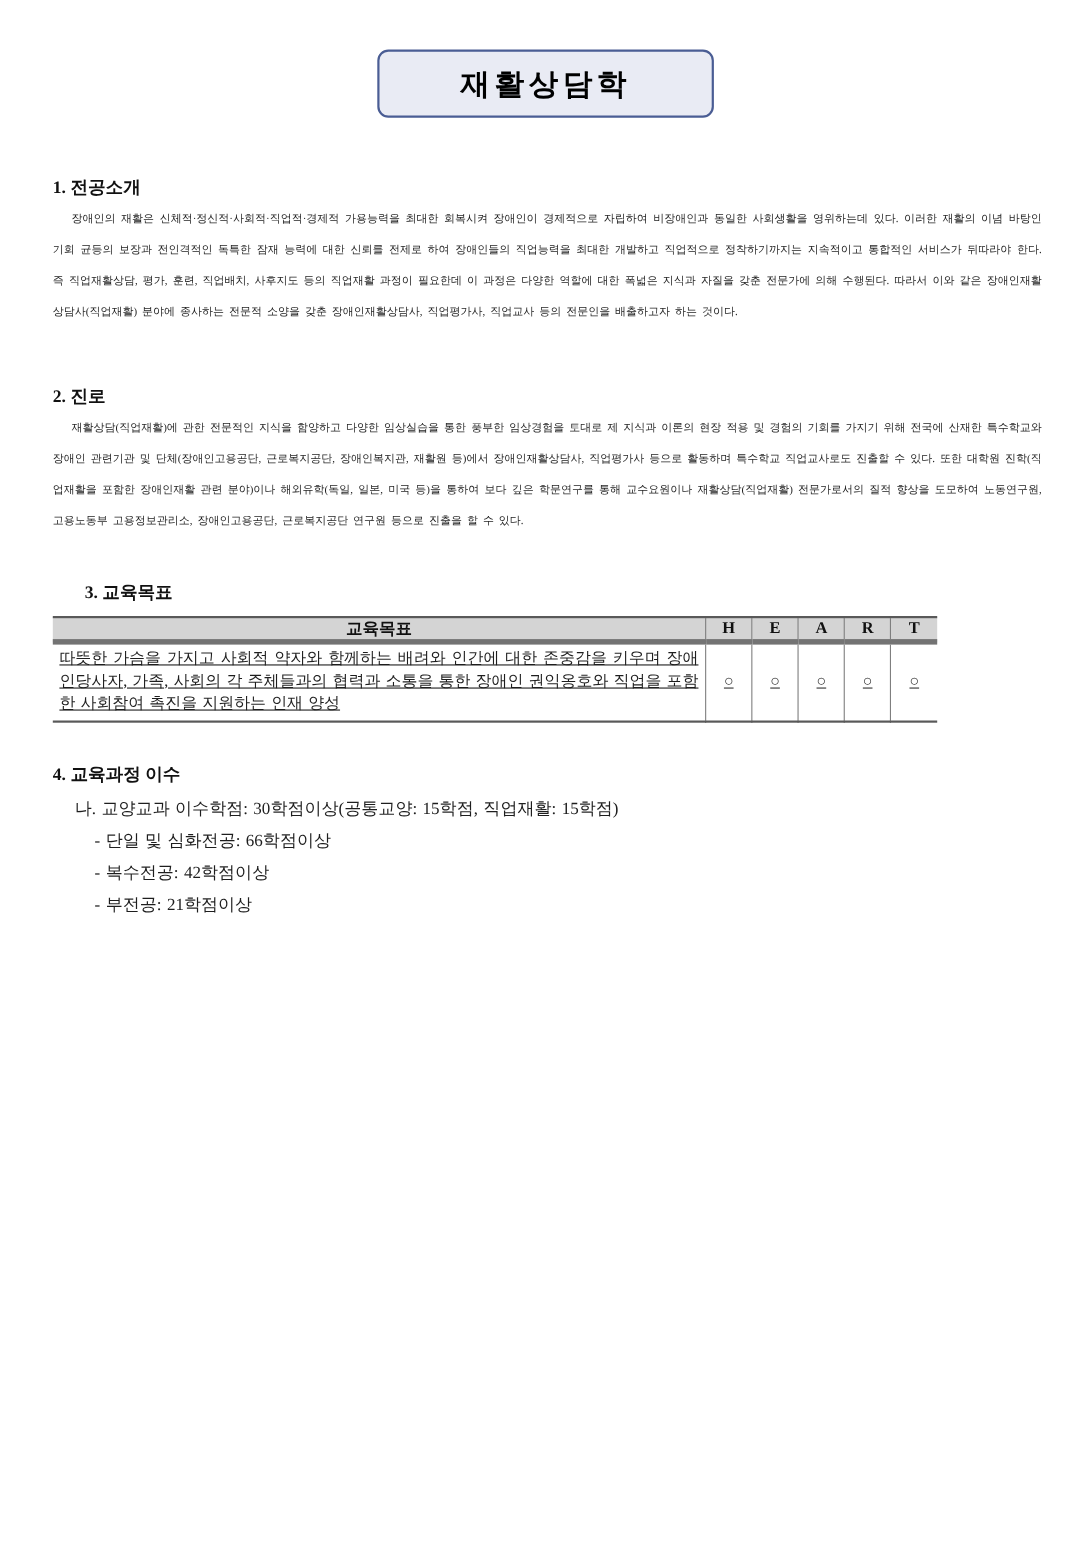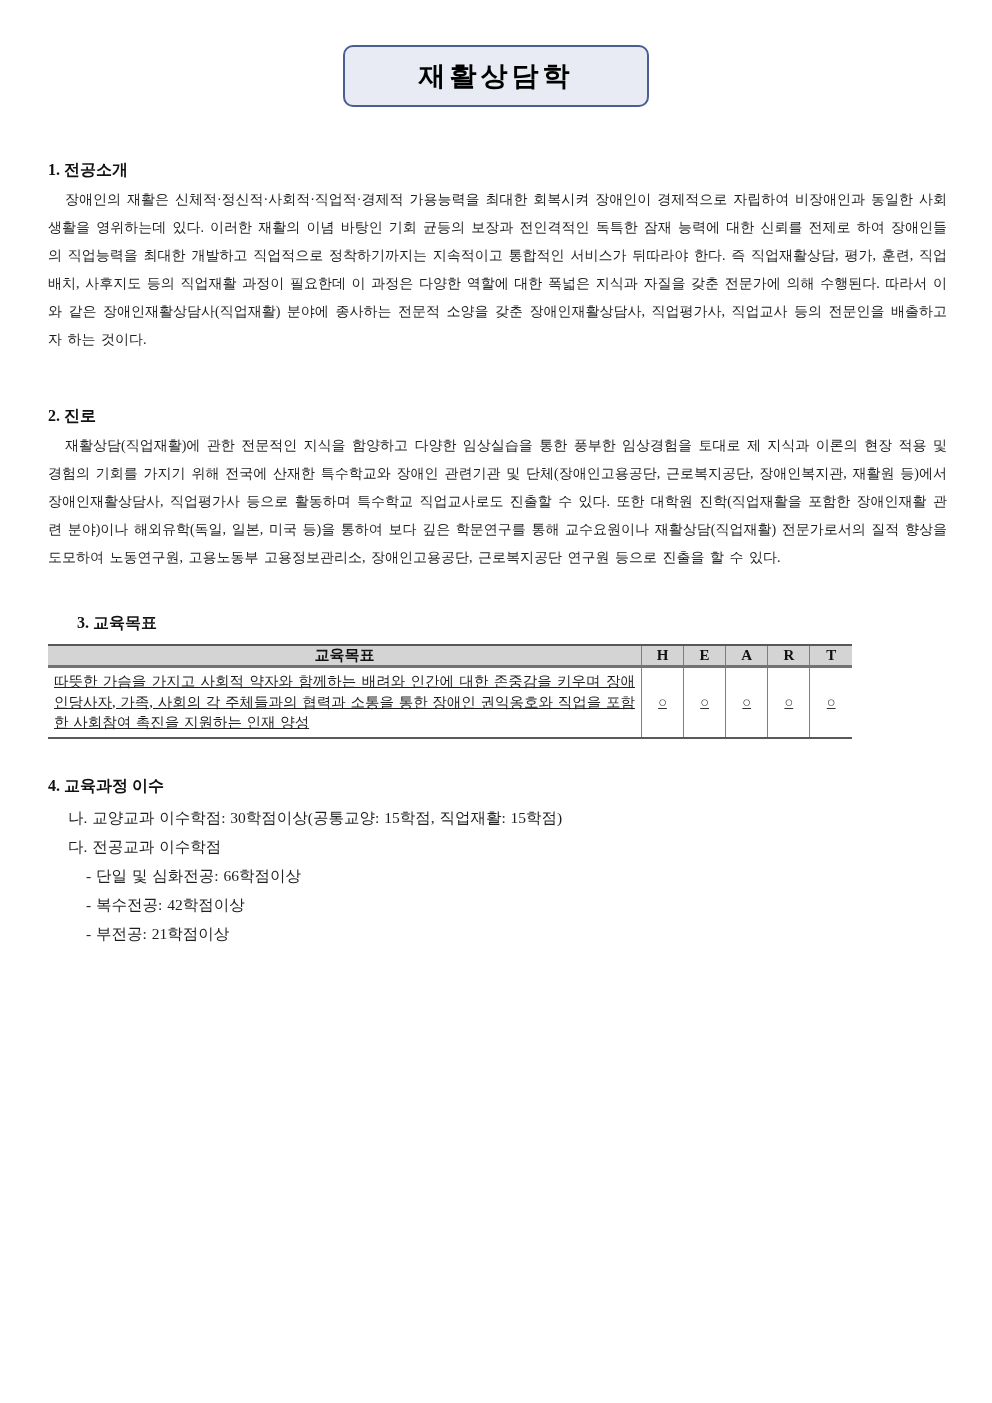--- a/index.html
+++ b/index.html
@@ -38,21 +38,21 @@
     font-size: 16px;
     font-weight: bold;
     color: #111111;
   }
   .sec1-heading { margin-top: 53px; }
   .sec2-heading { margin-top: 52px; }
   .sec3-heading { margin-top: 41px; margin-left: 29px; }
   .sec4-heading { margin-top: 37px; }
   .para {
     margin-top: 5px;
-    font-size: 14px;
+    font-size: 10px;
     line-height: 28px;
     text-align: justify;
     text-indent: 17px;
     word-spacing: 2px;
     color: #1e1e1e;
   }
   
   .goal-table {
     margin-top: 10px;
     border-collapse: collapse;
@@ -62,21 +62,21 @@
     border-bottom: 2px solid #595959;
   }
   .goal-table th, .goal-table td {
     border-left: 1px solid #7f7f7f;
     border-right: 1px solid #7f7f7f;
   }
   .goal-table th:first-child, .goal-table td:first-child { border-left: none; }
   .goal-table th:last-child,  .goal-table td:last-child  { border-right: none; }
   .goal-table thead th {
     background: #d4d4d4;
-    border-bottom: 3px solid #737373;
+    border-bottom: 5px solid #737373;
     font-size: 15px;
     font-weight: bold;
     height: 14px;
     text-align: center;
     vertical-align: middle;
     color: #111111;
   }
   .goal-table td {
     vertical-align: middle;
     font-size: 14.5px;
@@ -150,20 +150,19 @@
           <td class="goal-cell-mark">○</td>
           <td class="goal-cell-mark">○</td>
           <td class="goal-cell-mark">○</td>
         </tr>
       </tbody>
     </table>
 
     <div class="sec-heading sec4-heading">4. 교육과정 이수</div>
     <div class="req-list">
       <div class="req-item lvl1">나. 교양교과 이수학점: 30학점이상(공통교양: 15학점, 직업재활: 15학점)</div>
-      <div class="req-item lvl1">다. 전공교과 이수학점</div>
       <div class="req-item lvl2">- 단일 및 심화전공: 66학점이상</div>
       <div class="req-item lvl2">- 복수전공: 42학점이상</div>
       <div class="req-item lvl2">- 부전공: 21학점이상</div>
     </div>
 
   </div>
 </div>
 
 </body></html>

